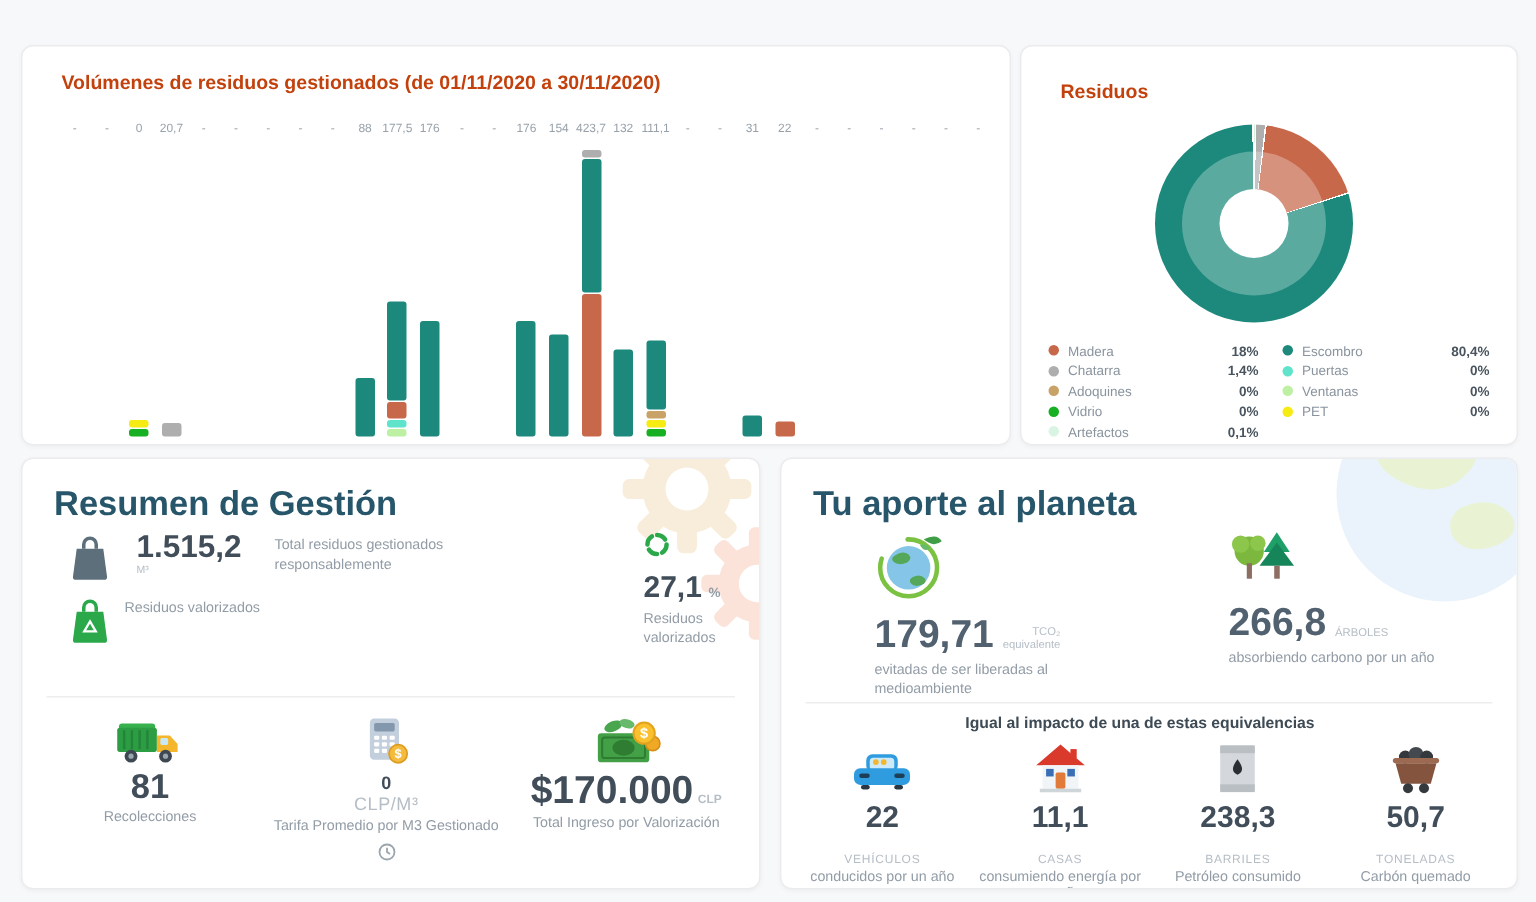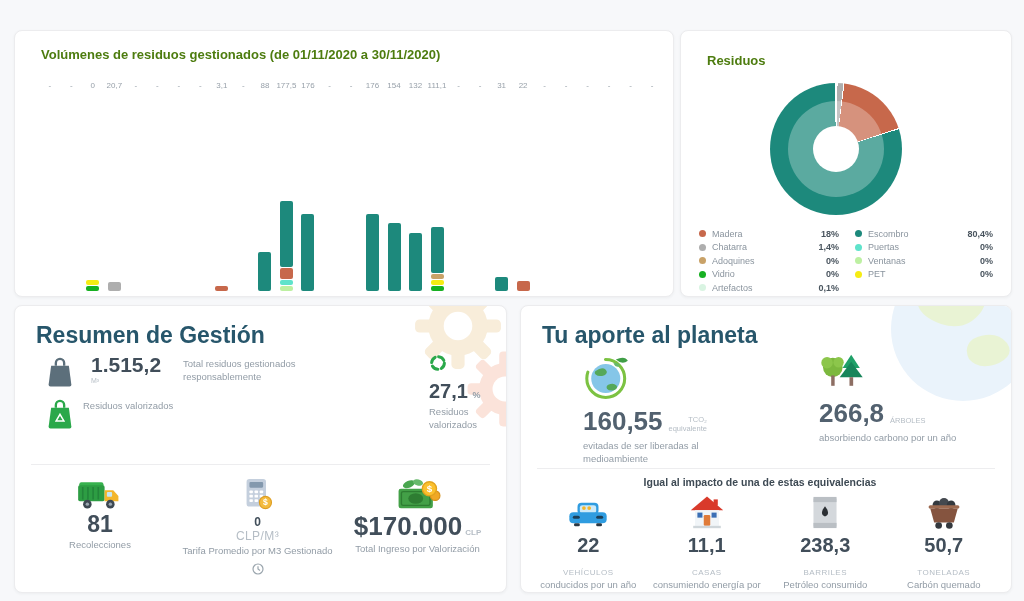--- a/index.html
+++ b/index.html
@@ -3,21 +3,21 @@
 <meta charset="utf-8">
 <style>
   html,body{margin:0;padding:0;background:#f7f8fa;font-family:"Liberation Sans",sans-serif;}
   #stage{position:relative;width:1024px;height:601px;background:#f7f8fa;overflow:hidden;}
   .card{position:absolute;background:#fff;border:1px solid #ececee;border-radius:8px;
         box-shadow:0 1px 3px rgba(40,50,60,.05);overflow:hidden;}
   #card-volumes{left:14px;top:30px;width:658px;height:265px;}
   #card-residuos{left:680px;top:30px;width:330px;height:265px;}
   #card-resumen{left:14px;top:305px;width:491px;height:286px;}
   #card-planeta{left:520px;top:305px;width:490px;height:286px;}
-  .card-title{position:absolute;left:26px;top:16px;font-size:13px;font-weight:bold;color:#4d7c0f;z-index:2;}
+  .card-title{position:absolute;left:26px;top:16px;font-size:13px;font-weight:bold;color:#c2410c;z-index:2;}
   .big-title{position:absolute;left:21px;top:16px;font-size:23px;font-weight:bold;color:#27566b;z-index:2;}
 
   
   #volume-chart{position:absolute;left:24px;top:50px;width:624px;height:210px;display:flex;}
   .vslot{flex:1 1 0;display:flex;flex-direction:column;align-items:center;}
   .vlabel{height:13px;font-size:8px;color:#98a1aa;white-space:nowrap;}
   .vbararea{flex:1;width:100%;display:flex;align-items:flex-end;justify-content:center;}
   .vbar{width:13px;display:flex;flex-direction:column;justify-content:flex-end;}
   .vseg{border-radius:2px;margin-top:1px;}
 
@@ -121,28 +121,20 @@
         </div>
         <div class="vslot">
           <div class="vlabel">-</div>
           <div class="vbararea"></div>
         </div>
         <div class="vslot">
           <div class="vlabel">-</div>
           <div class="vbararea"></div>
         </div>
         <div class="vslot">
-          <div class="vlabel">3,1</div>
-          <div class="vbararea">
-            <div class="vbar">
-              <div class="vseg" style="height: 5px; background: rgb(199, 104, 75);"></div>
-            </div>
-          </div>
-        </div>
-        <div class="vslot">
           <div class="vlabel">-</div>
           <div class="vbararea"></div>
         </div>
         <div class="vslot">
           <div class="vlabel">88</div>
           <div class="vbararea">
             <div class="vbar">
               <div class="vseg" style="height: 39px; background: rgb(29, 137, 124);"></div>
             </div>
           </div>
@@ -180,20 +172,30 @@
             <div class="vbar">
               <div class="vseg" style="height: 77px; background: rgb(29, 137, 124);"></div>
             </div>
           </div>
         </div>
         <div class="vslot">
           <div class="vlabel">154</div>
           <div class="vbararea">
             <div class="vbar">
               <div class="vseg" style="height: 68px; background: rgb(29, 137, 124);"></div>
+            </div>
+          </div>
+        </div>
+        <div class="vslot">
+          <div class="vlabel">423,7</div>
+          <div class="vbararea">
+            <div class="vbar">
+              <div class="vseg" style="height: 5px; background: rgb(174, 174, 174);"></div>
+              <div class="vseg" style="height: 89px; background: rgb(29, 137, 124);"></div>
+              <div class="vseg" style="height: 95px; background: rgb(199, 104, 75);"></div>
             </div>
           </div>
         </div>
         <div class="vslot">
           <div class="vlabel">132</div>
           <div class="vbararea">
             <div class="vbar">
               <div class="vseg" style="height: 58px; background: rgb(29, 137, 124);"></div>
             </div>
           </div>
@@ -466,21 +468,21 @@
         <div class="pstat" style="left: 62px; top: 46px;">
           <div class="pstat-icon"><svg width="48" height="48" viewBox="0 0 38 38">
               <circle cx="18" cy="21" r="15" fill="none" stroke="#7cc242" stroke-width="2.4" stroke-dasharray="52 18" stroke-linecap="round"></circle>
               <circle cx="18" cy="21" r="11.5" fill="#85c6e8"></circle>
               <path d="M10 15 q5 -3.5 8 -1 q2.2 2.2 -1 4.4 q-4.5 1.6 -7 -.6 q-1.4 -1.6 0 -2.8z" fill="#55a85a"></path>
               <path d="M20 26 q4 -2 6.5 .5 q1.5 2 -1.5 3.5 q-4 1.5 -6 -1 q-1 -1.8 1 -3z" fill="#55a85a"></path>
               <path d="M26 6 q7 -3.5 9.5 1 q-4.5 3.5 -9.5 -1z" fill="#3f9e46"></path>
               <path d="M24 9 q4 -1 5 2 q-3 2 -5 -2z" fill="#67b96c"></path>
             </svg></div>
           <div class="pstat-line">
-            <span class="pstat-value">160,55</span>
+            <span class="pstat-value">179,71</span>
             <span class="pstat-unit">
               <div>TCO₂</div>
               <div>equivalente</div>
             </span>
           </div>
           <div class="pstat-desc">evitadas de ser liberadas al medioambiente</div>
         </div>
         <div class="pstat" style="left: 298px; top: 46px;">
           <div class="pstat-icon"><svg width="46" height="40" viewBox="0 0 40 34">
               <circle cx="12" cy="13" r="8.5" fill="#7cb83e"></circle>

